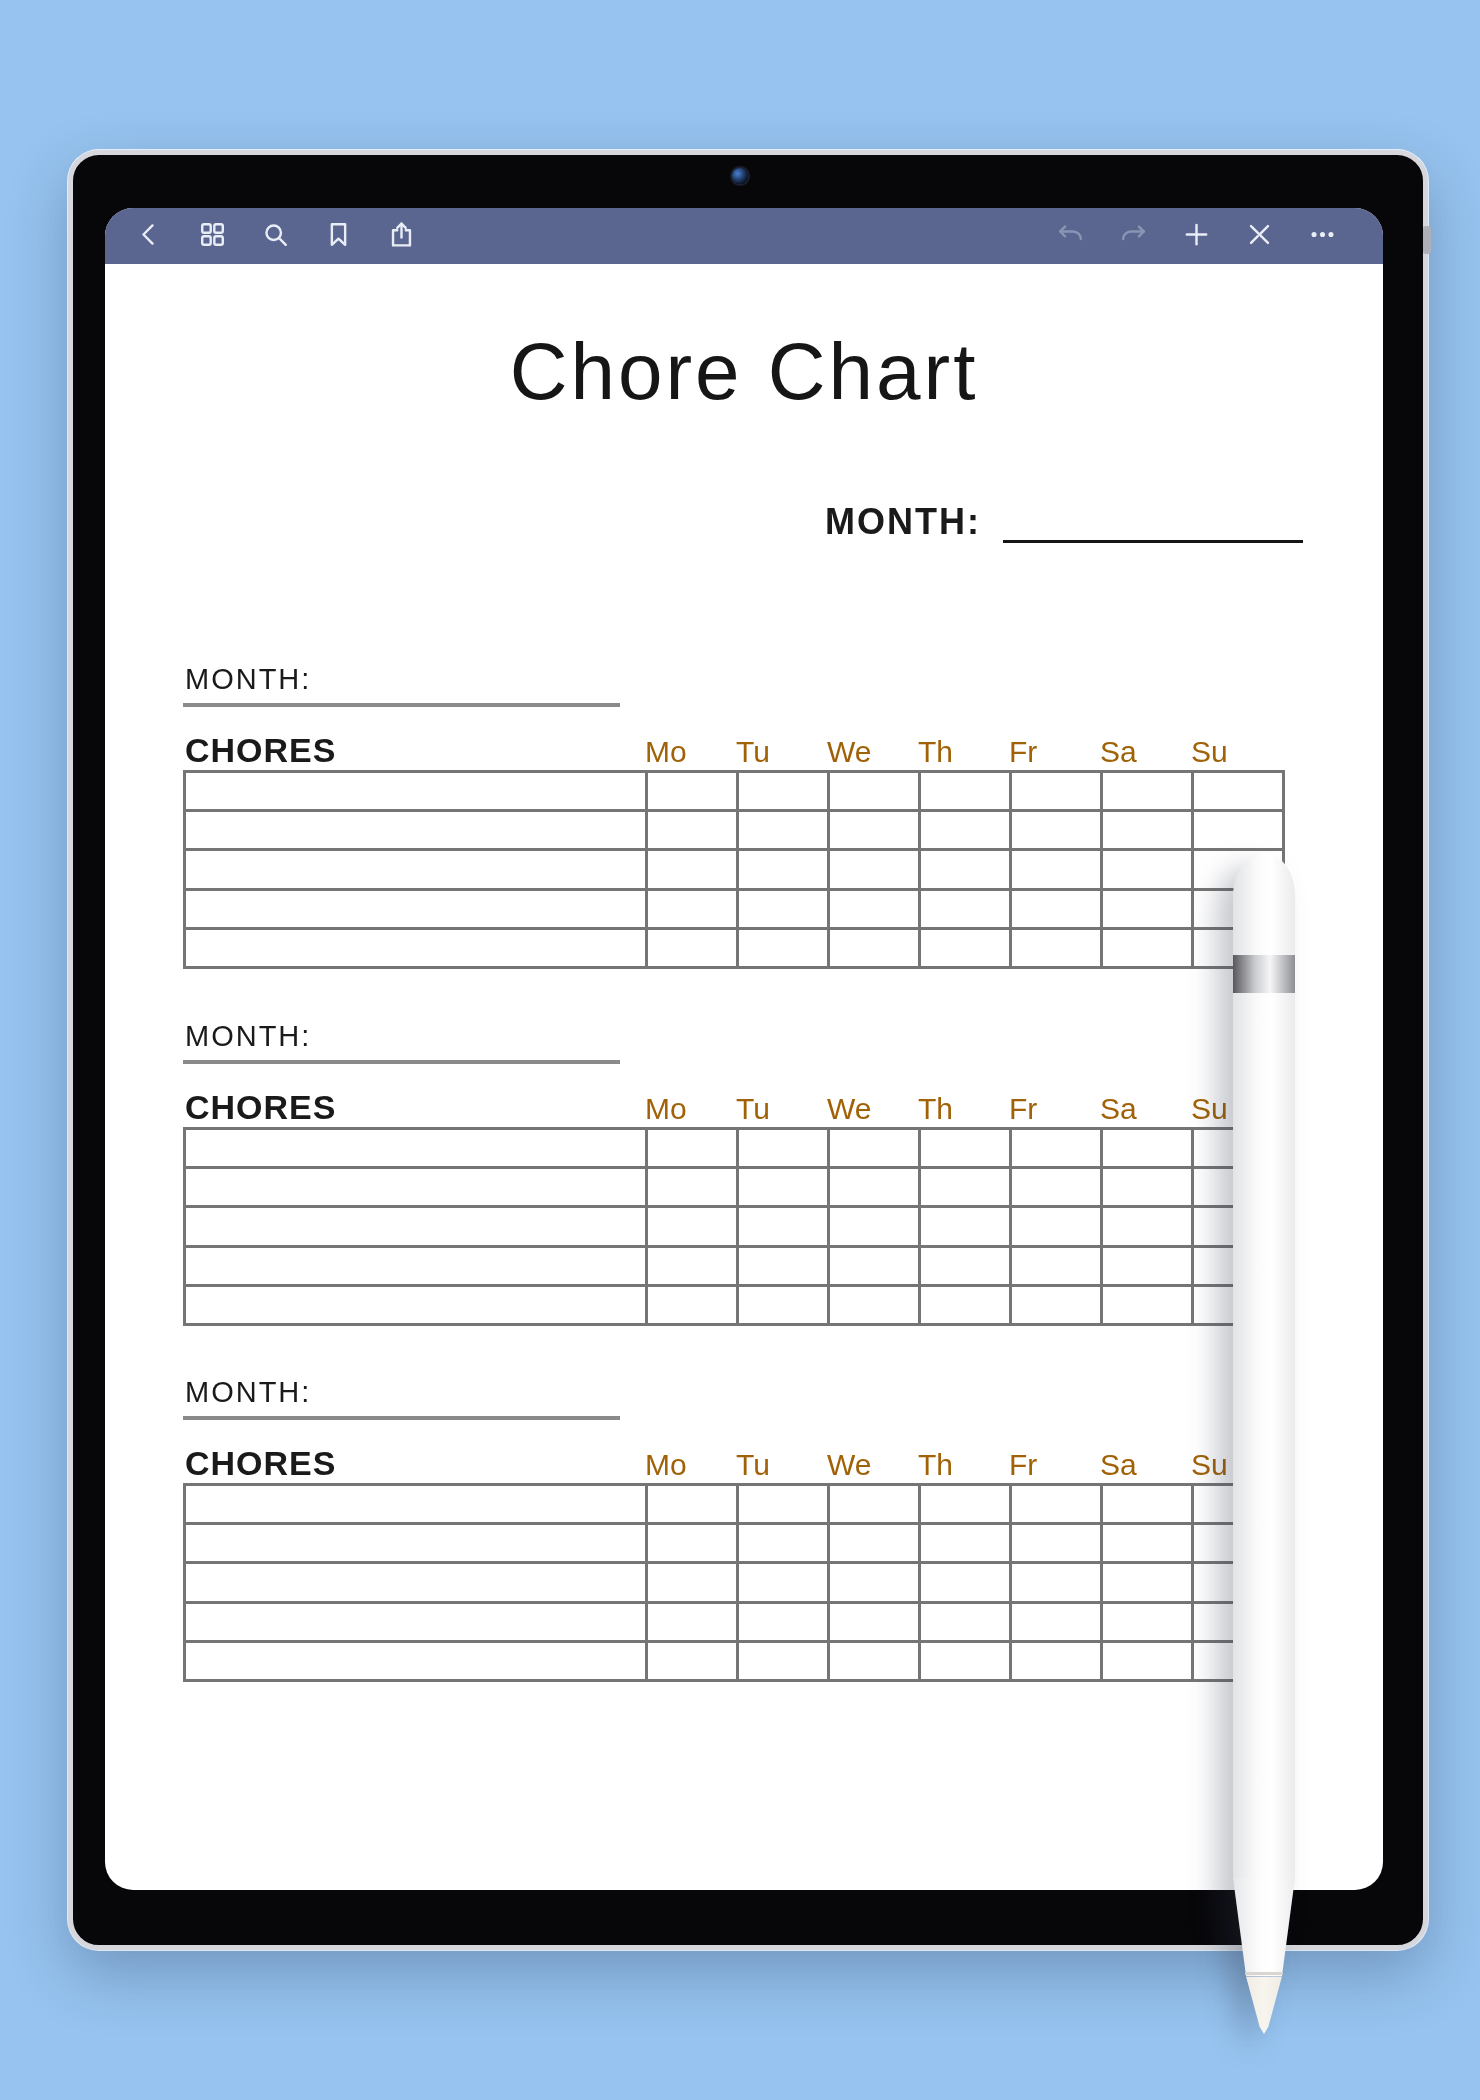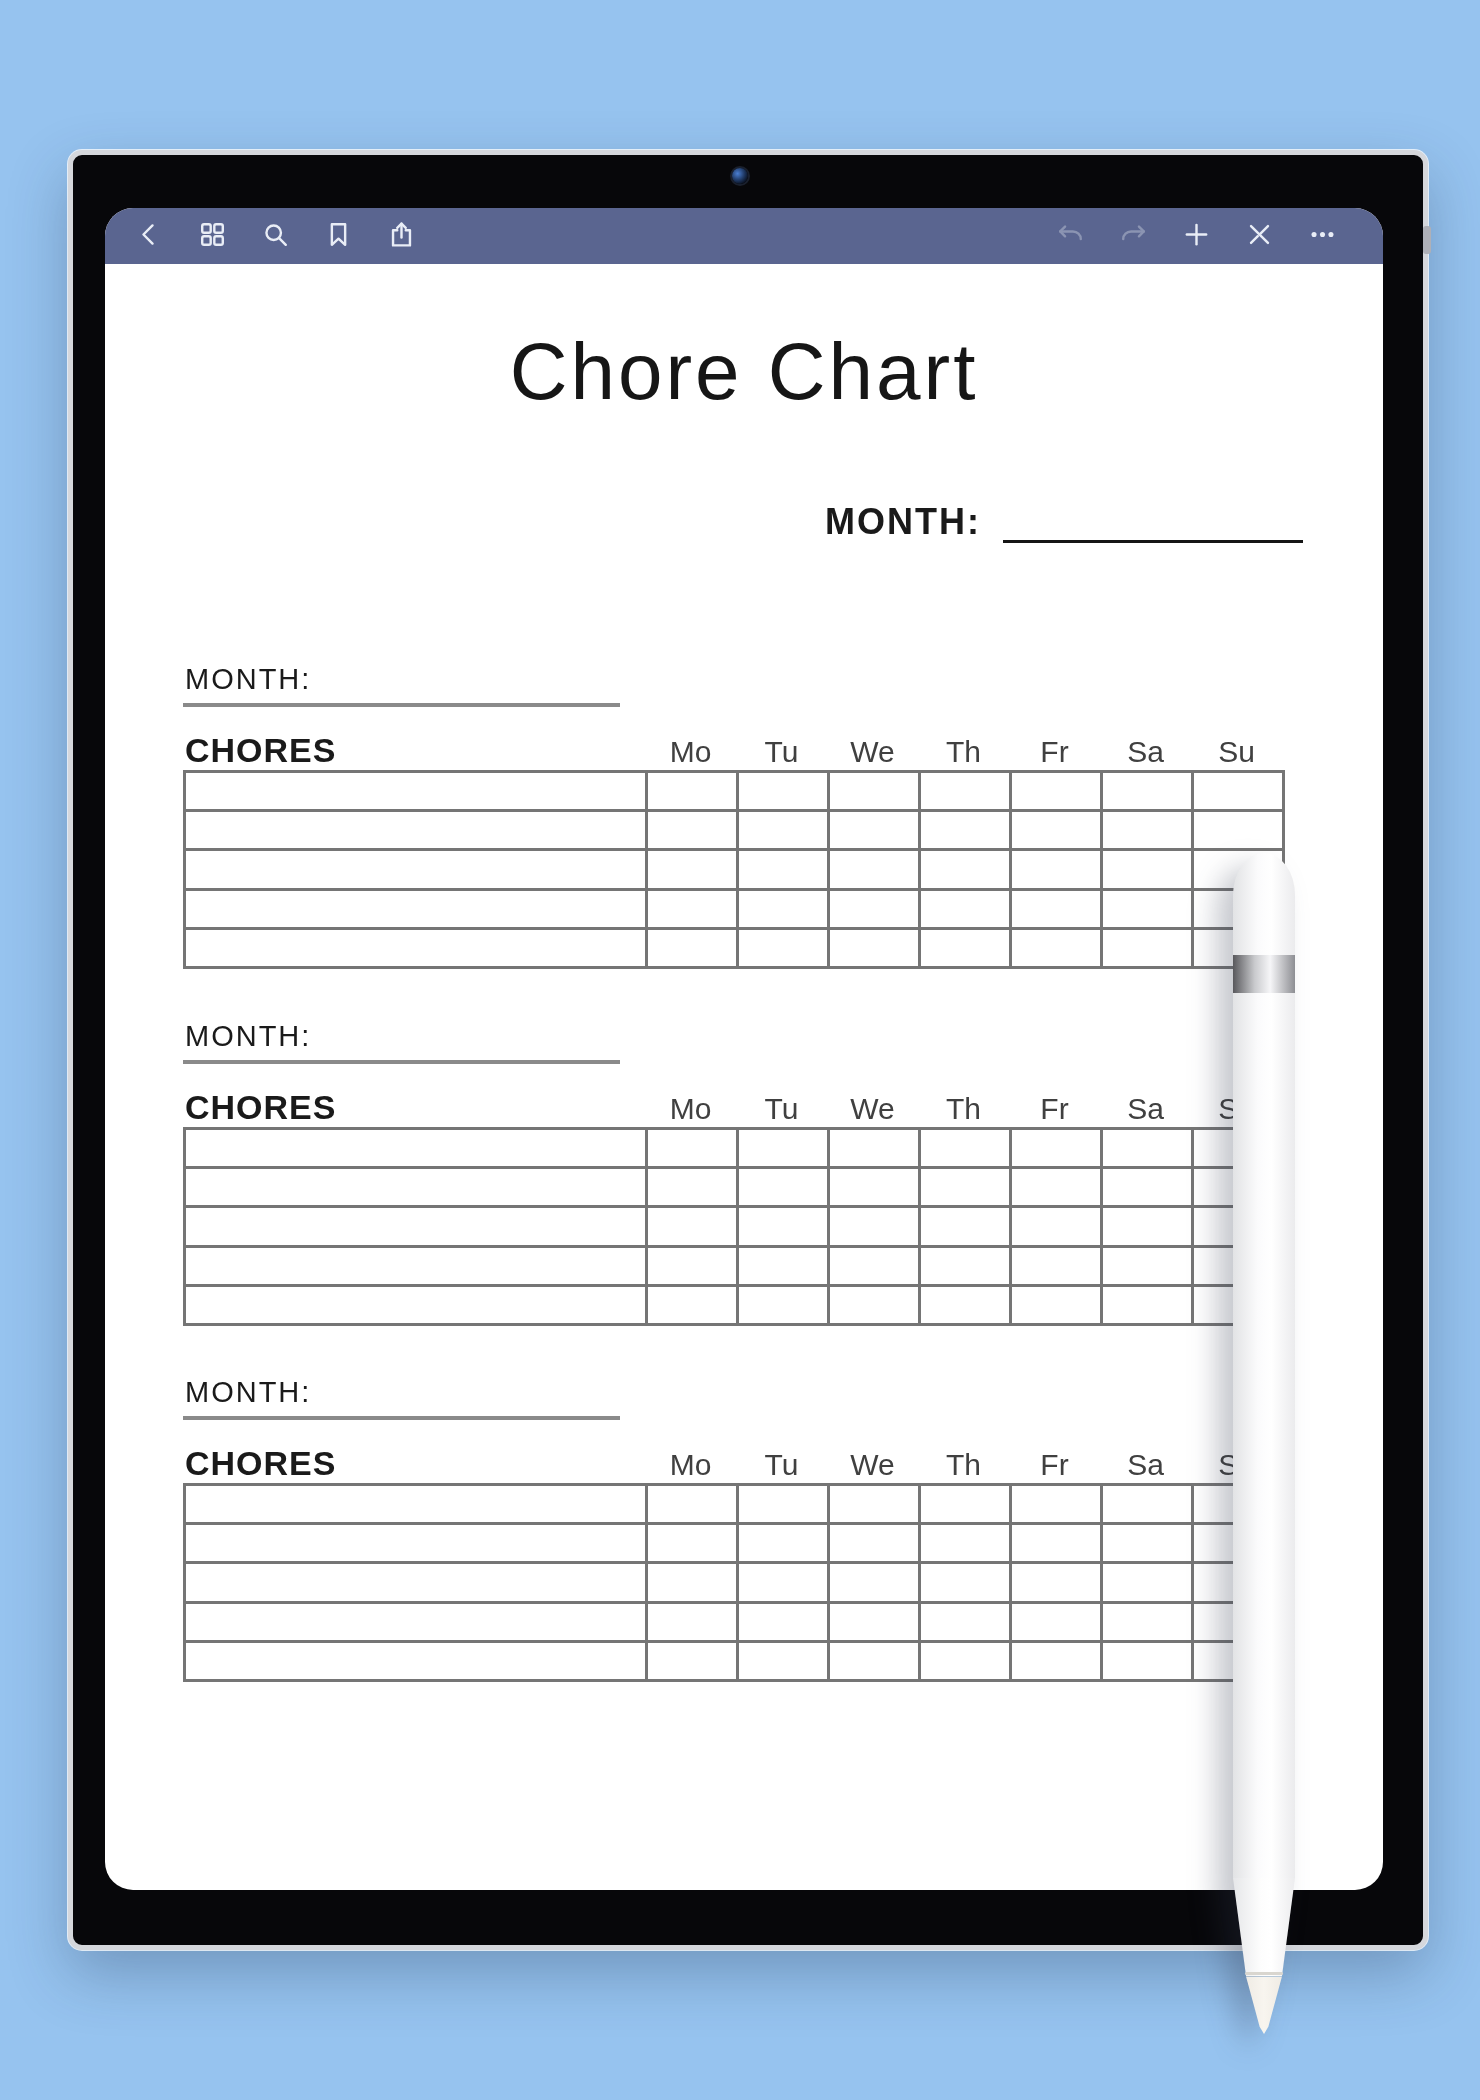--- a/index.html
+++ b/index.html
@@ -11,21 +11,21 @@
   html,body{width:1480px;height:2100px;}
   body{
     background:var(--background);
     font-family:"Liberation Sans", sans-serif;
     color:var(--page-text);
     position:relative;overflow:hidden;
   }
   
   .tablet{
     position:absolute;left:68px;top:150px;width:1360px;height:1800px;
-    background:#07070a;border:5px solid #d5d7dc;border-radius:14px;
+    background:#07070a;border:5px solid #d5d7dc;border-radius:31px;
     box-shadow:0 0 0 1px rgba(255,255,255,.75), 0 24px 60px rgba(30,50,80,.30);
   }
   .side-button{
     position:absolute;left:1423px;top:226px;width:8px;height:28px;
     background:#aeb0b8;border-radius:3px;
   }
   .camera{
     position:absolute;left:732px;top:168px;width:16px;height:16px;border-radius:50%;
     background:radial-gradient(circle at 35% 35%, #4a7fd4 0%, #203a66 45%, #0a1120 75%);
     box-shadow:0 0 0 2px rgba(40,50,70,.6);
@@ -52,21 +52,21 @@
     font-size:80px;font-weight:400;letter-spacing:3px;color:#161616;
   }
   .top-month{position:absolute;top:237px;left:720px;display:flex;align-items:flex-end;}
   .top-month .lbl{font-size:36px;font-weight:700;letter-spacing:2px;}
   .top-month .line{width:300px;height:36px;border-bottom:3px solid #151515;margin-left:22px;}
   .section{position:absolute;left:78px;width:1199px;height:306px;}
   .section .sec-month{position:absolute;top:0;left:2px;font-size:29px;letter-spacing:2px;font-weight:400;}
   .section .sec-underline{position:absolute;top:40px;left:0;width:437px;border-top:4px solid var(--field-underline);}
   .section .sec-chores{position:absolute;top:68px;left:2px;font-size:34px;font-weight:700;letter-spacing:1px;}
   .day-labels{position:absolute;top:71px;left:462px;width:637px;display:flex;}
-  .day-label{flex:1;text-align:center;font-size:30px;line-height:36px;color:#404040;}
+  .day-label{flex:1;text-align:left;font-size:30px;line-height:36px;color:#a16207;}
   .chore-table{
     position:absolute;top:107px;left:0;width:1099px;height:199px;
     border-collapse:collapse;table-layout:fixed;
   }
   .chore-table td{border:3px solid var(--grid-line);height:39px;}
   .reward{position:absolute;top:1529px;left:105px;display:flex;align-items:flex-end;}
   .reward .lbl{font-size:31px;font-weight:400;letter-spacing:1px;transform:scaleX(.86);transform-origin:left bottom;}
   .reward .line{width:950px;height:28px;border-bottom:4px solid var(--field-underline);margin-left:-4px;}
   
   .pencil{

